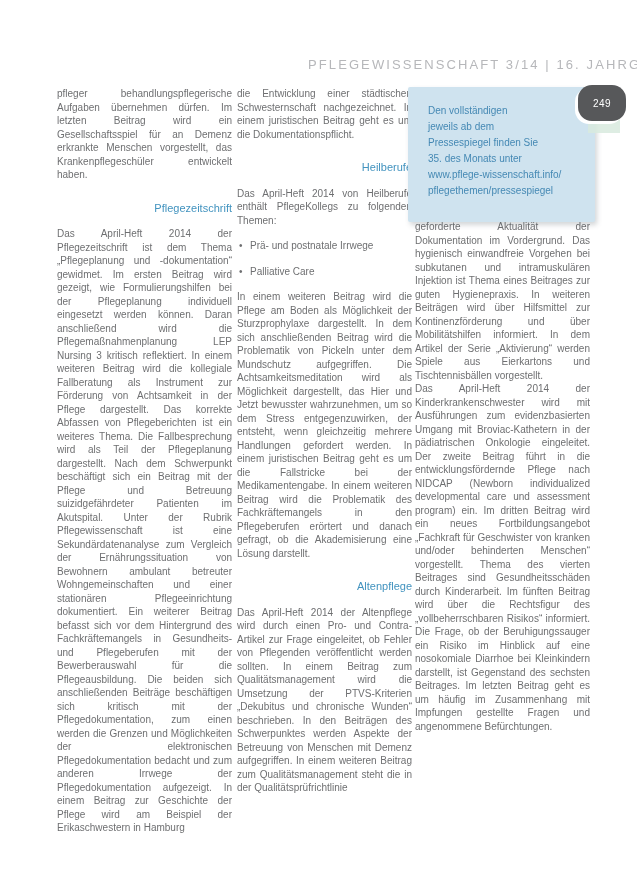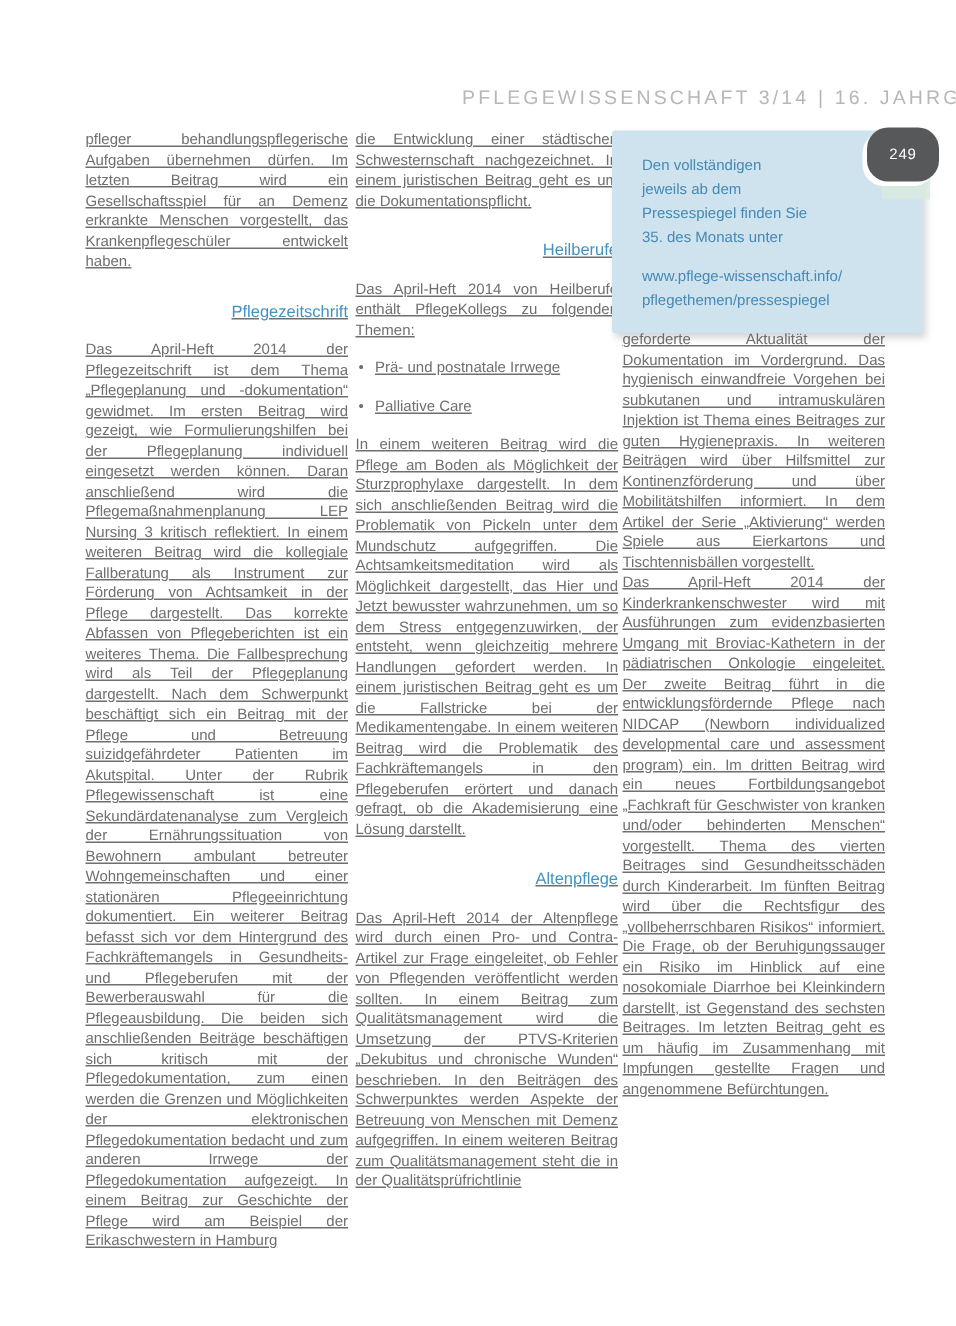--- a/index.html
+++ b/index.html
@@ -23,21 +23,20 @@
   .col {
     position: absolute;
     top: 87px;
     width: 175px;
     font-size: 10px;
     line-height: 13.5px;
     text-align: justify;
     hyphens: auto;
     -webkit-hyphens: auto;
     color: #6e6f71;
-    text-decoration: underline;
   }
   .col-left  { left: 57px;  }
   .col-mid   { left: 237px; }
   .col-right { left: 415px; top: 220px; }
   .col p { margin: 0; }
   .section-heading {
     color: #4293bf;
     font-size: 11px;
     font-weight: normal;
     text-align: right;
@@ -58,32 +57,32 @@
   }
   .bullets li::before {
     content: "\2022";
     position: absolute;
     left: 2px;
     color: #6e6f71;
   }
   .infobox {
     position: absolute;
     left: 408px; top: 87px;
-    width: 207px; height: 135px;
+    width: 187px; height: 135px;
     box-sizing: border-box;
     background: #cfe3ef;
     border-radius: 2px;
     box-shadow: 2px 3px 5px rgba(80,90,100,0.25);
     padding: 16px 12px 0 20px;
     color: #4589b4;
     font-size: 10px;
     line-height: 16px;
     z-index: 1;
   }
-  .infobox .url-block { margin-top: 10px; }
+  .infobox .url-block { }
   .infobox .url-line { cursor: pointer; }
   .badge-green {
     position: absolute;
     top: 116px; right: 17px;
     width: 32px; height: 17px;
     background: #d8ead e0;
     background: #d8eade;
     opacity: 0.85;
     z-index: 2;
   }

